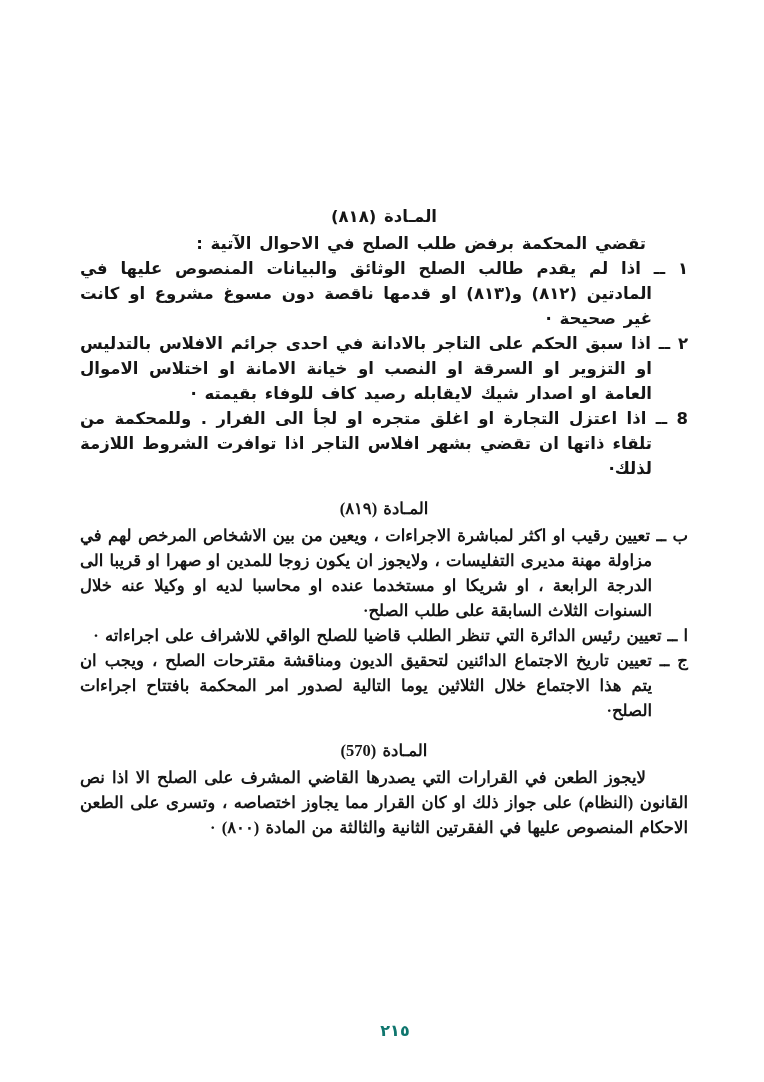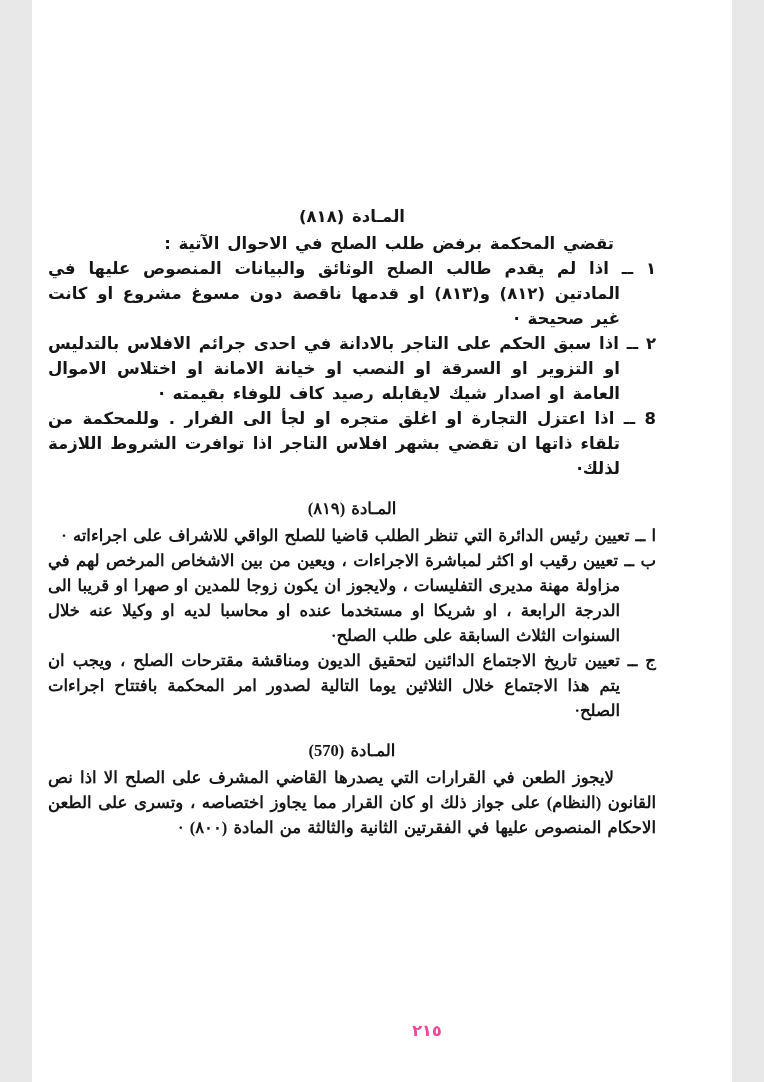--- a/index.html
+++ b/index.html
@@ -2,21 +2,21 @@
 <html lang="ar" dir="rtl"><head>
 <meta charset="utf-8">
 <style>
   html, body {
     margin: 0;
     padding: 0;
     background: #e8e8e8;
   }
   .page {
     position: relative;
-    width: 700px;
+    width: 764px;
     height: 1082px;
     margin: 0 auto;
     background: #ffffff;
     overflow: hidden;
     direction: rtl;
     font-family: "DejaVu Sans", sans-serif;
     color: #161616;
   }
   .doc {
     position: absolute;
@@ -55,21 +55,21 @@
   }
   .item-text { display: inline; }
   .page-number {
     position: absolute;
     top: 1021px;
     left: 358px;
     width: 74px;
     text-align: center;
     font-size: 16px;
     font-weight: 700;
-    color: #ec4899;
+    color: #0f766e;
   }
 </style>
 </head>
 <body>
 
 <div class="page">
 
   <main class="doc">
 
     <section class="article">
@@ -88,26 +88,26 @@
           <span class="item-marker">8 ــ</span>
           <span class="item-text">اذا اعتزل التجارة او اغلق متجره او لجأ الى الفرار . وللمحكمة من تلقاء ذاتها ان تقضي بشهر افلاس التاجر اذا توافرت الشروط اللازمة لذلك·</span>
         </p>
       </div>
     </section>
 
     <section class="article">
       <h2 class="article-title">المـادة (٨١٩)</h2>
       <div class="items">
         <p class="item">
+          <span class="item-marker">ب ــ</span>
+          <span class="item-text">تعيين رقيب او اكثر لمباشرة الاجراءات ، ويعين من بين الاشخاص المرخص لهم في مزاولة مهنة مديرى التفليسات ، ولايجوز ان يكون زوجا للمدين او صهرا او قريبا الى الدرجة الرابعة ، او شريكا او مستخدما عنده او محاسبا لديه او وكيلا عنه خلال السنوات الثلاث السابقة على طلب الصلح·</span>
+        </p>
+        <p class="item">
           <span class="item-marker">ا ــ</span>
           <span class="item-text">تعيين رئيس الدائرة التي تنظر الطلب قاضيا للصلح الواقي للاشراف على اجراءاته ·</span>
-        </p>
-        <p class="item">
-          <span class="item-marker">ب ــ</span>
-          <span class="item-text">تعيين رقيب او اكثر لمباشرة الاجراءات ، ويعين من بين الاشخاص المرخص لهم في مزاولة مهنة مديرى التفليسات ، ولايجوز ان يكون زوجا للمدين او صهرا او قريبا الى الدرجة الرابعة ، او شريكا او مستخدما عنده او محاسبا لديه او وكيلا عنه خلال السنوات الثلاث السابقة على طلب الصلح·</span>
         </p>
         <p class="item">
           <span class="item-marker">ج ــ</span>
           <span class="item-text">تعيين تاريخ الاجتماع الدائنين لتحقيق الديون ومناقشة مقترحات الصلح ، ويجب ان يتم هذا الاجتماع خلال الثلاثين يوما التالية لصدور امر المحكمة بافتتاح اجراءات الصلح·</span>
         </p>
       </div>
     </section>
 
     <section class="article">
       <h2 class="article-title">المـادة (570)</h2>

